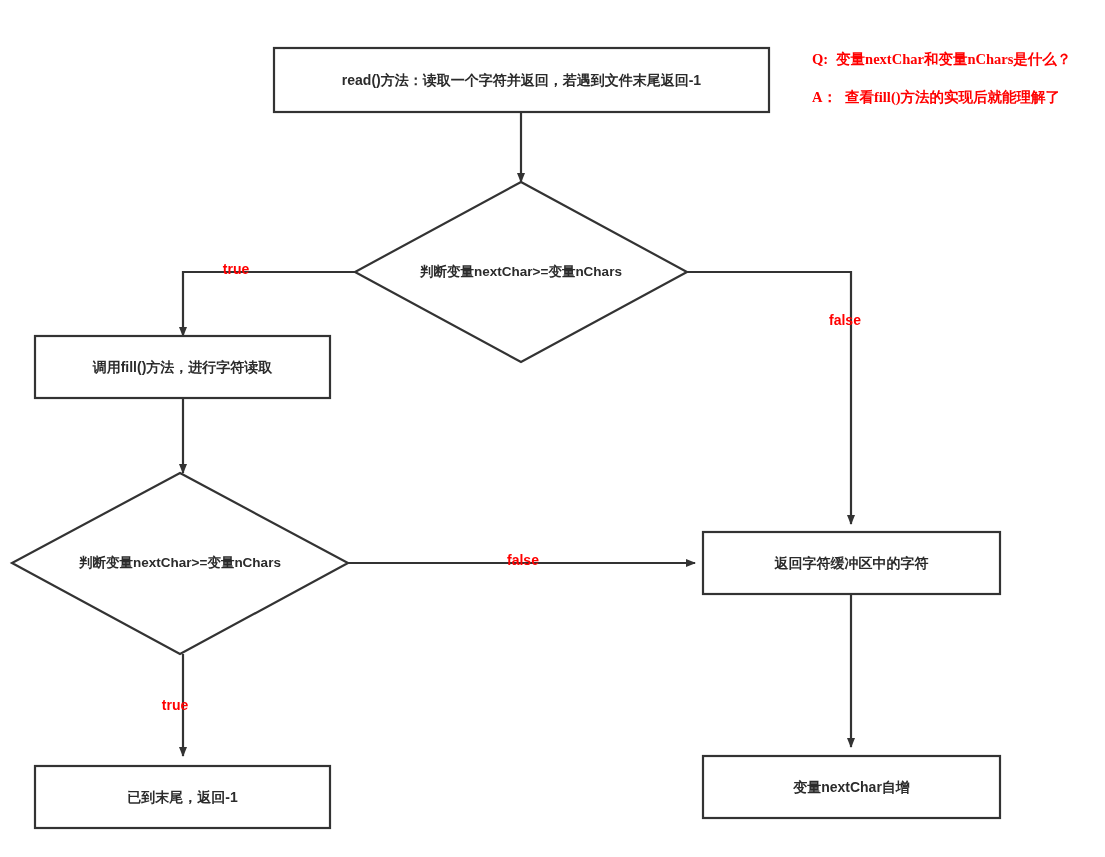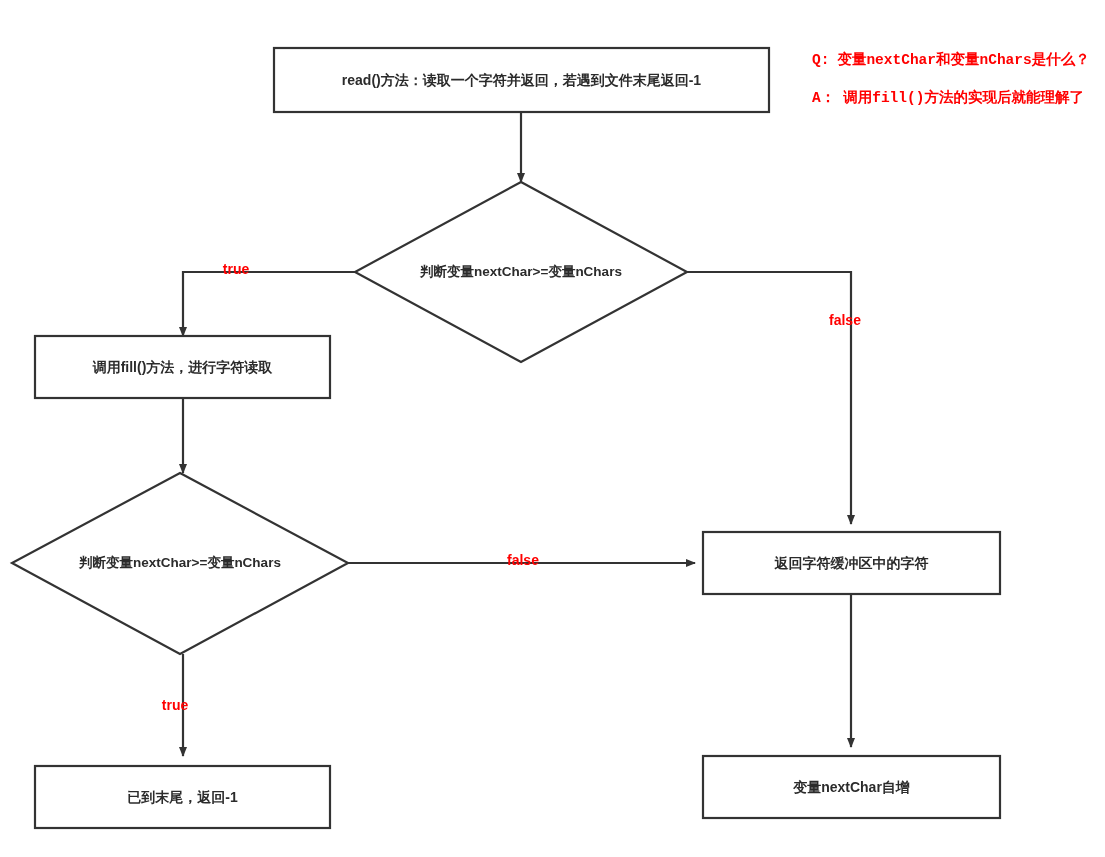--- a/index.html
+++ b/index.html
@@ -38,21 +38,21 @@
     fill: #ff0000;
     font-family: "Liberation Sans", "DejaVu Sans", sans-serif;
     font-size: 14px;
     font-weight: bold;
     text-anchor: middle;
     dominant-baseline: middle;
   }
   .note-text {
     position: absolute;
     color: #ff0000;
-    font-family: Liberation Mono, monospace;
+    font-family: Liberation Serif, serif;
     font-size: 14.5px;
     font-weight: bold;
     white-space: nowrap;
   }
   .note-q { left: 812px; top: 50px; }
   .note-a { left: 812px; top: 88px; }
   .note-label { display: inline-block; margin-right: 8px; }
 </style>
 </head>
 <body>
@@ -132,16 +132,16 @@
       <rect class="shape-fill shape-stroke" x="703" y="756" width="297" height="62"></rect>
       <text class="node-text" x="851.5" y="788">变量nextChar自增</text>
     </g>
 
   </svg>
 
   <div class="note-text note-q">
     <span class="note-label">Q:</span><span>变量nextChar和变量nChars是什么？</span>
   </div>
   <div class="note-text note-a">
-    <span class="note-label">A：</span><span>调用fill()方法的实现后就能理解了</span>
+    <span class="note-label">A：</span><span>查看fill()方法的实现后就能理解了</span>
   </div>
 
 </div>
 
 </body></html>

